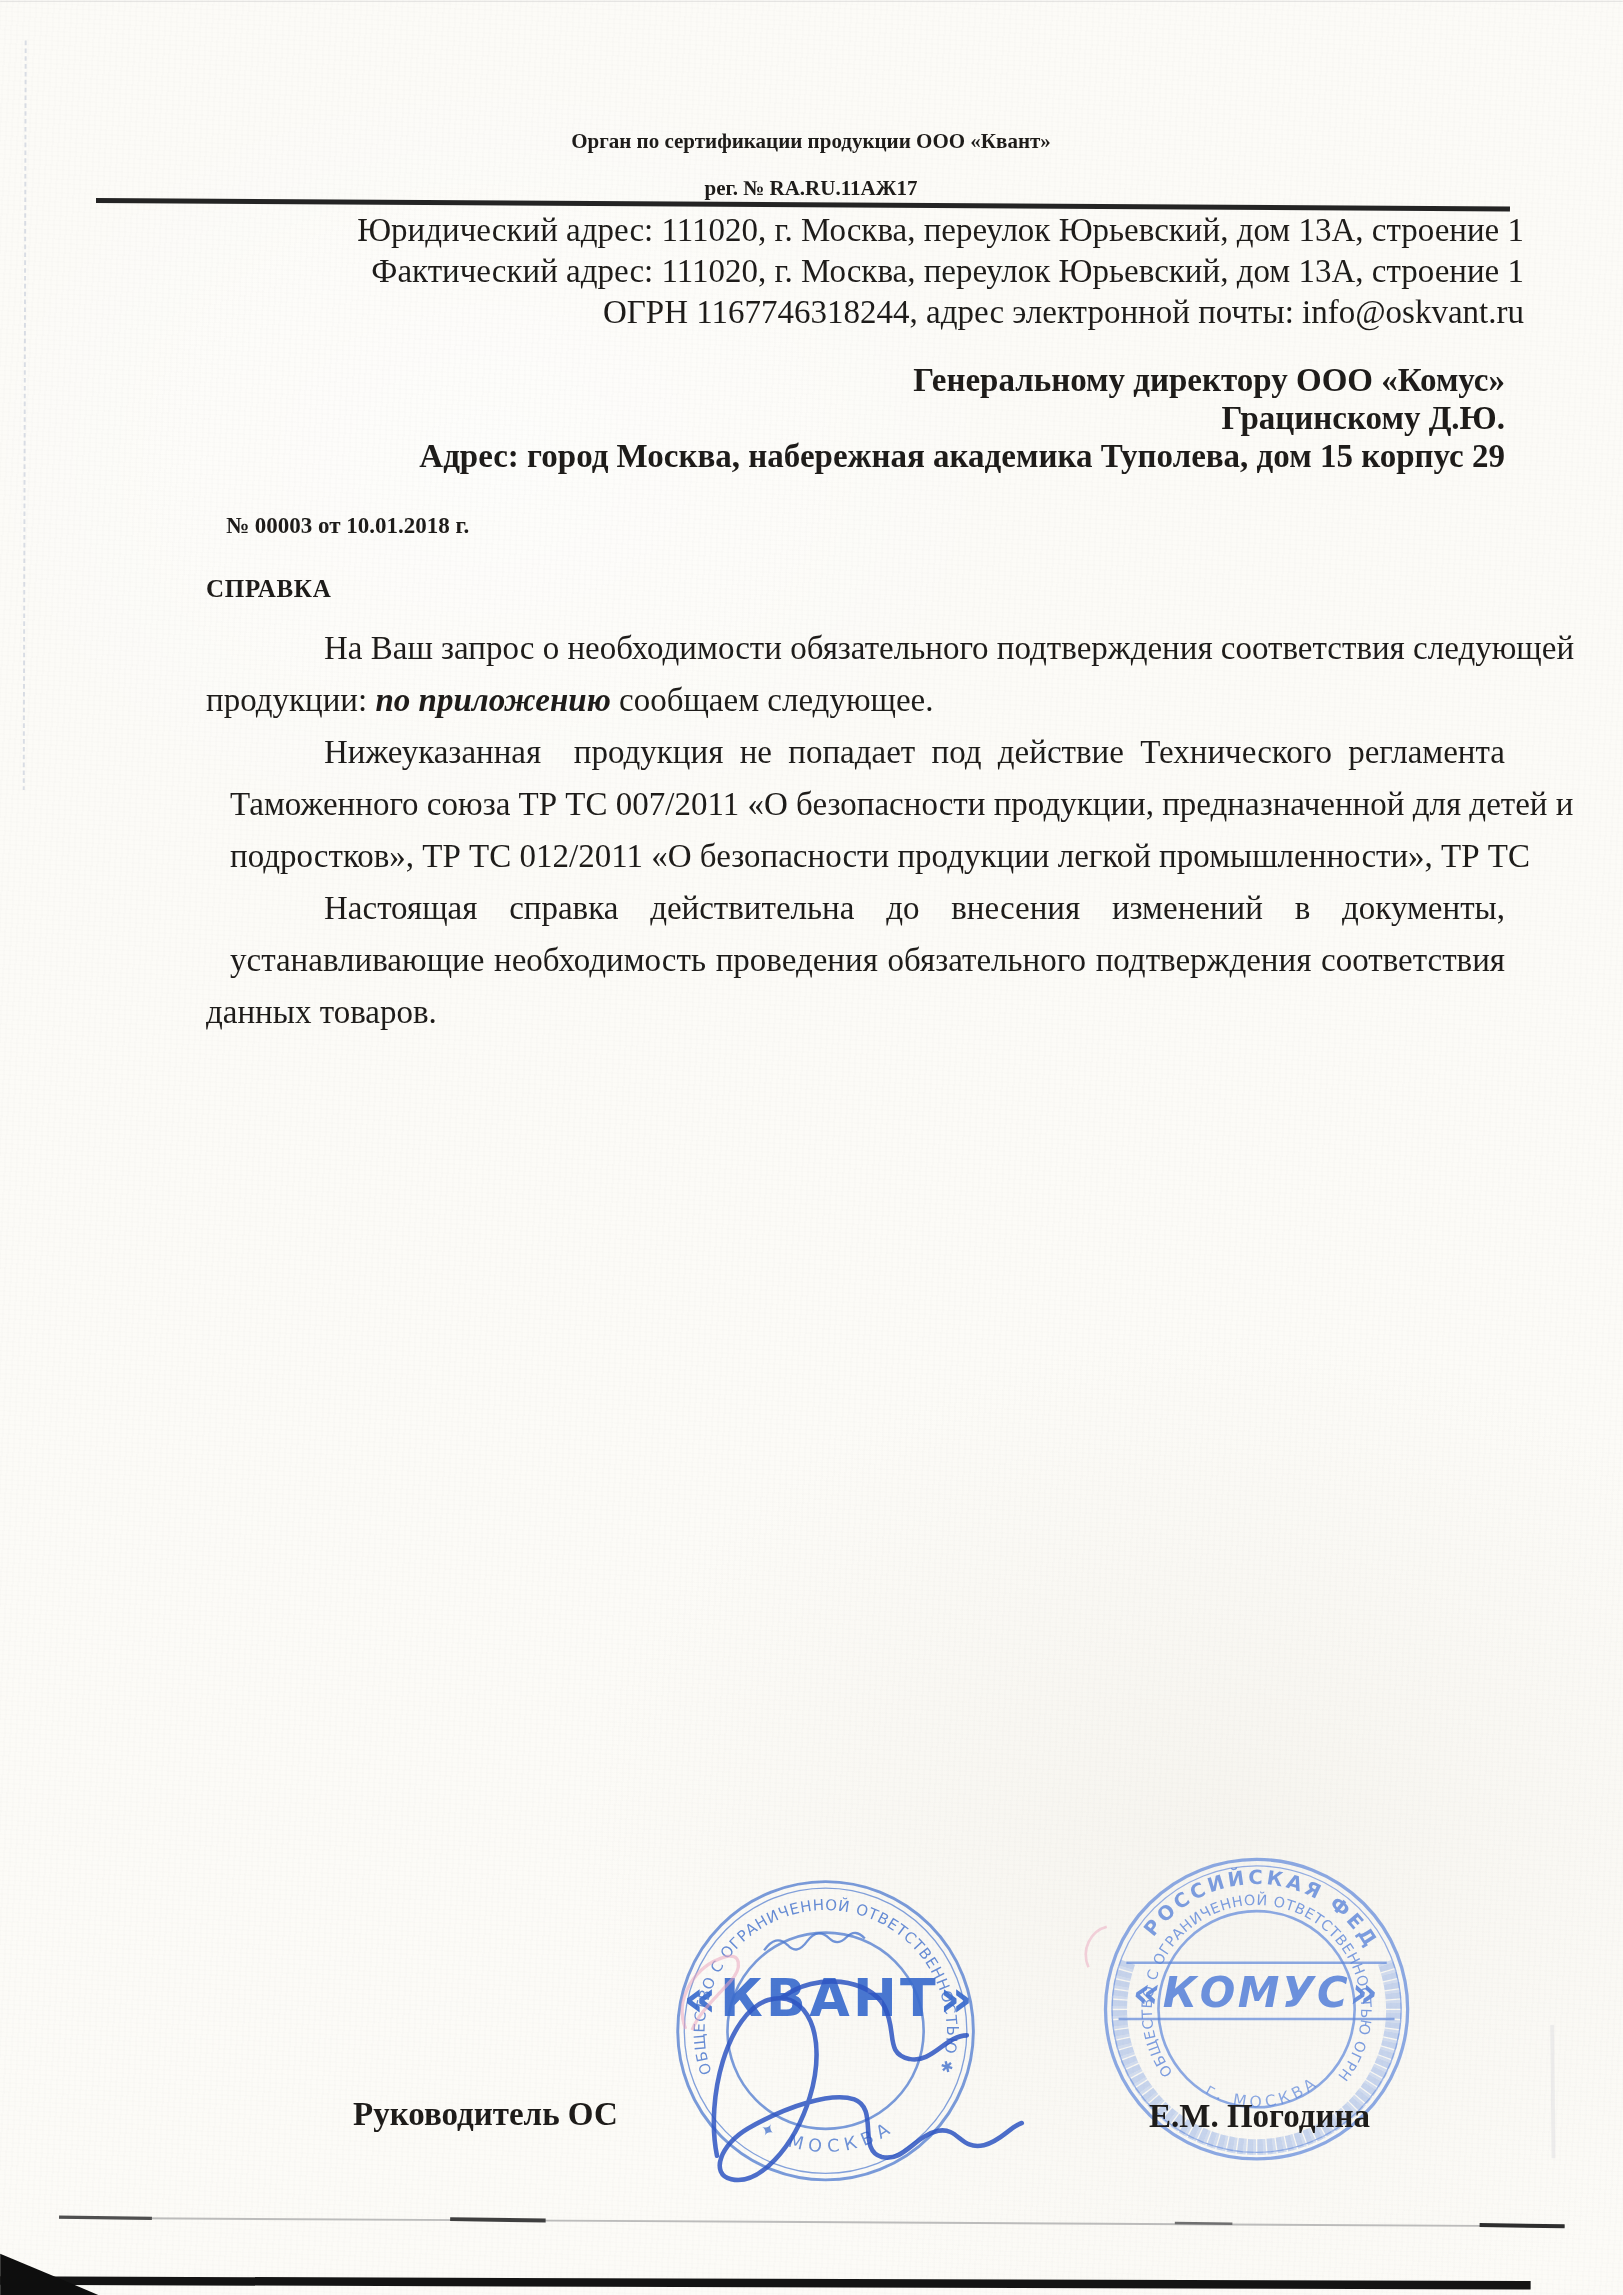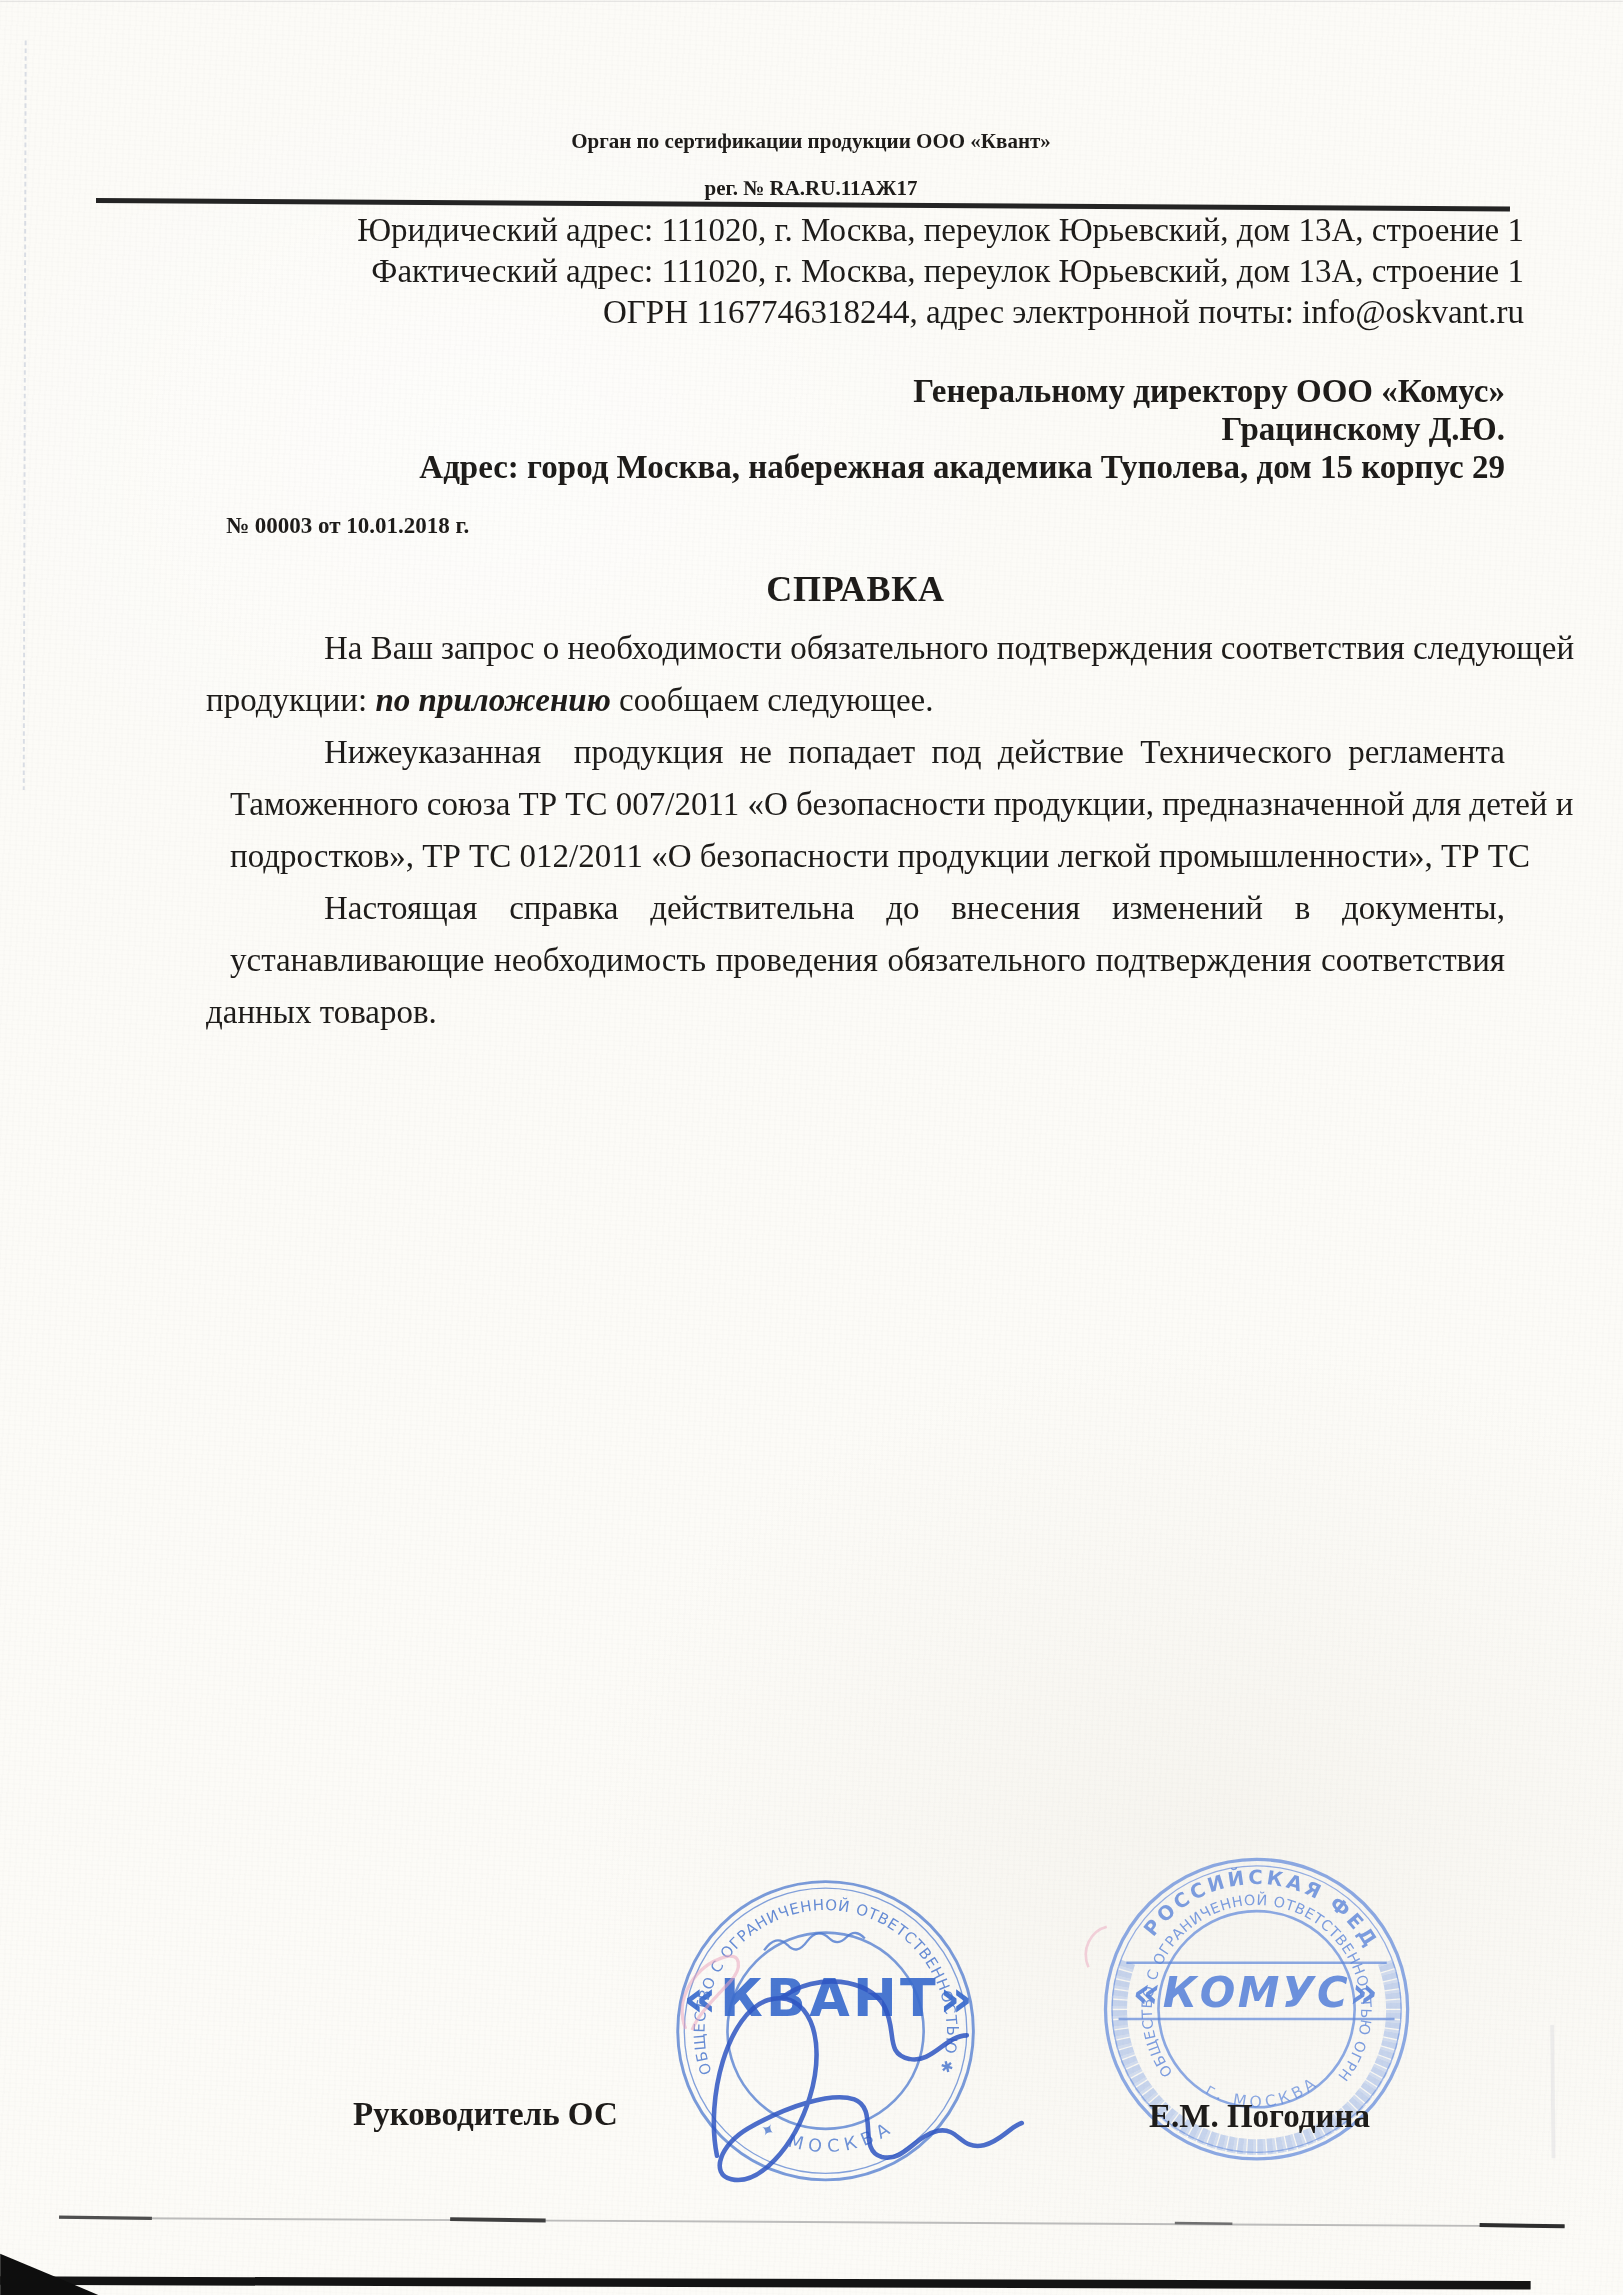--- a/index.html
+++ b/index.html
@@ -22,25 +22,25 @@
   }
   .abs{position:absolute;}
   .txt{z-index:4;}
   
   #hdr{left:98px;top:118px;width:1426px;text-align:center;line-height:47px;
        font-weight:bold;font-size:21px;}
   #rule{left:96px;top:198px;width:1414px;height:4.6px;background:#242424;
         transform:rotate(0.34deg);transform-origin:left center;z-index:3;}
   #addr{left:98px;top:210px;width:1426px;text-align:right;line-height:41px;font-size:33px;}
   
-  #dest{right:118px;top:372px;width:1178px;text-align:right;line-height:38px;
+  #dest{right:118px;top:361px;width:1178px;text-align:right;line-height:38px;
         font-weight:bold;font-size:33px;}
   #refnum{left:206px;top:506px;font-weight:bold;font-size:23px;line-height:39px;margin-left:20px;}
-  #title{left:206px;top:563px;width:1299px;text-align:center;font-weight:bold;
-         font-size:36px;line-height:52px;letter-spacing:0.7px;}
+  #title{left:206px;top:563px;width:1299px;text-align:left;font-weight:bold;
+         font-size:25px;line-height:52px;letter-spacing:0.7px;}
   
   #bodytext{left:206px;top:622px;width:1299px;font-size:33px;line-height:52px;}
   .jline{white-space:nowrap;text-align:justify;text-align-last:justify;text-justify:inter-word;margin-left:24px;}
   .lastline{white-space:nowrap;text-align:left;}
   .ind{padding-left:94px;}
   .em{font-weight:bold;font-style:italic;}
   
   #role{left:353px;top:2091px;font-weight:bold;font-size:33px;line-height:46px;}
   #signame{left:1149px;top:2093px;font-weight:bold;font-size:33px;line-height:46px;z-index:5;}
   svg{position:absolute;left:0;top:0;z-index:2;pointer-events:none;}

